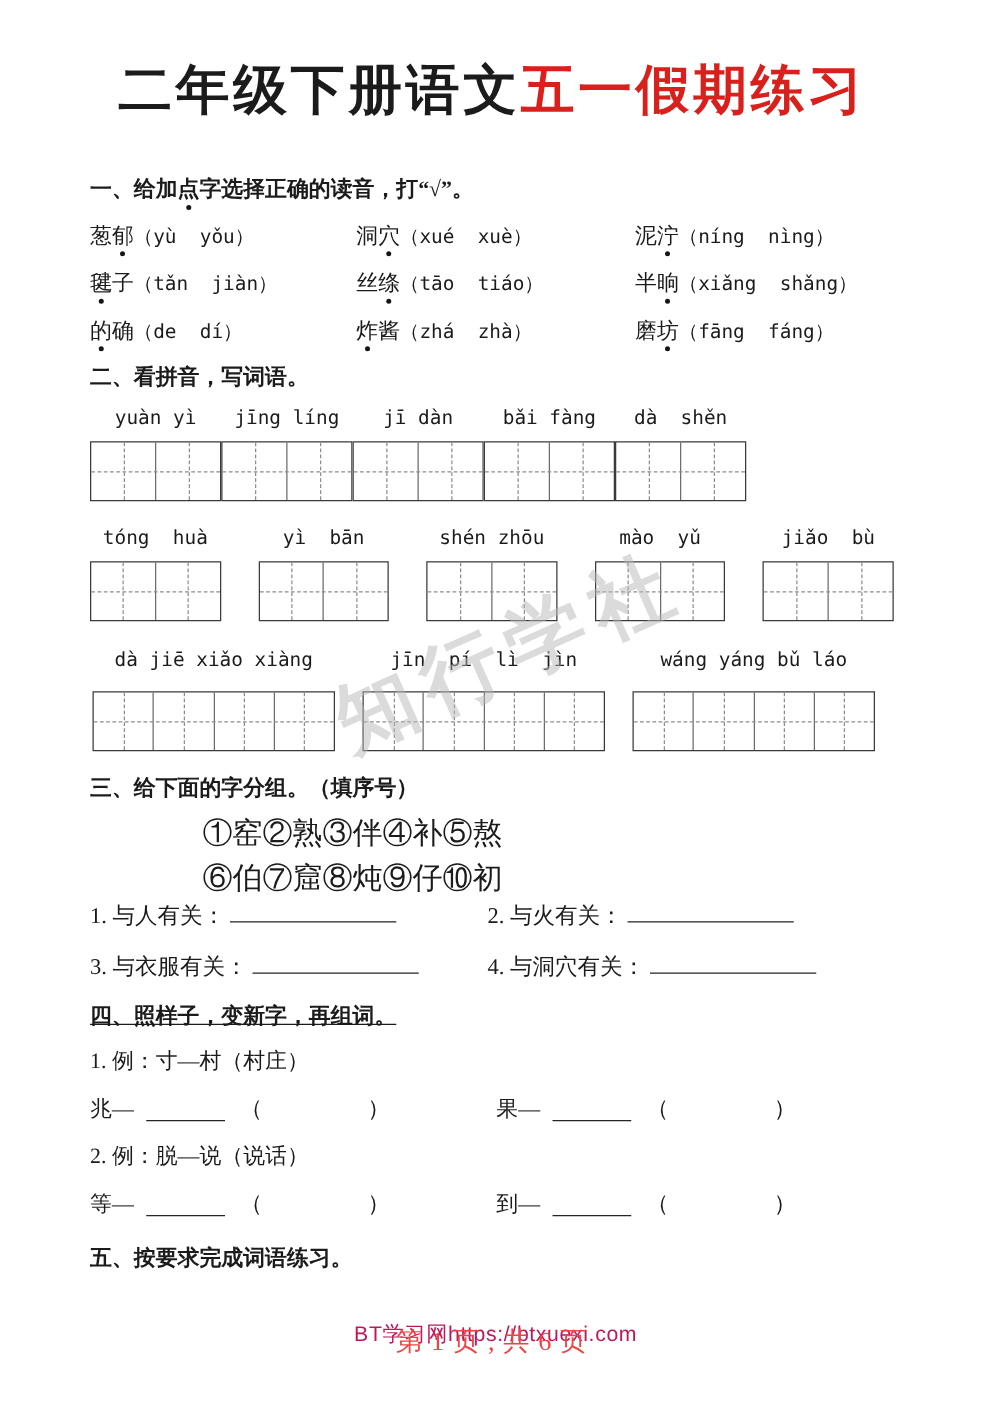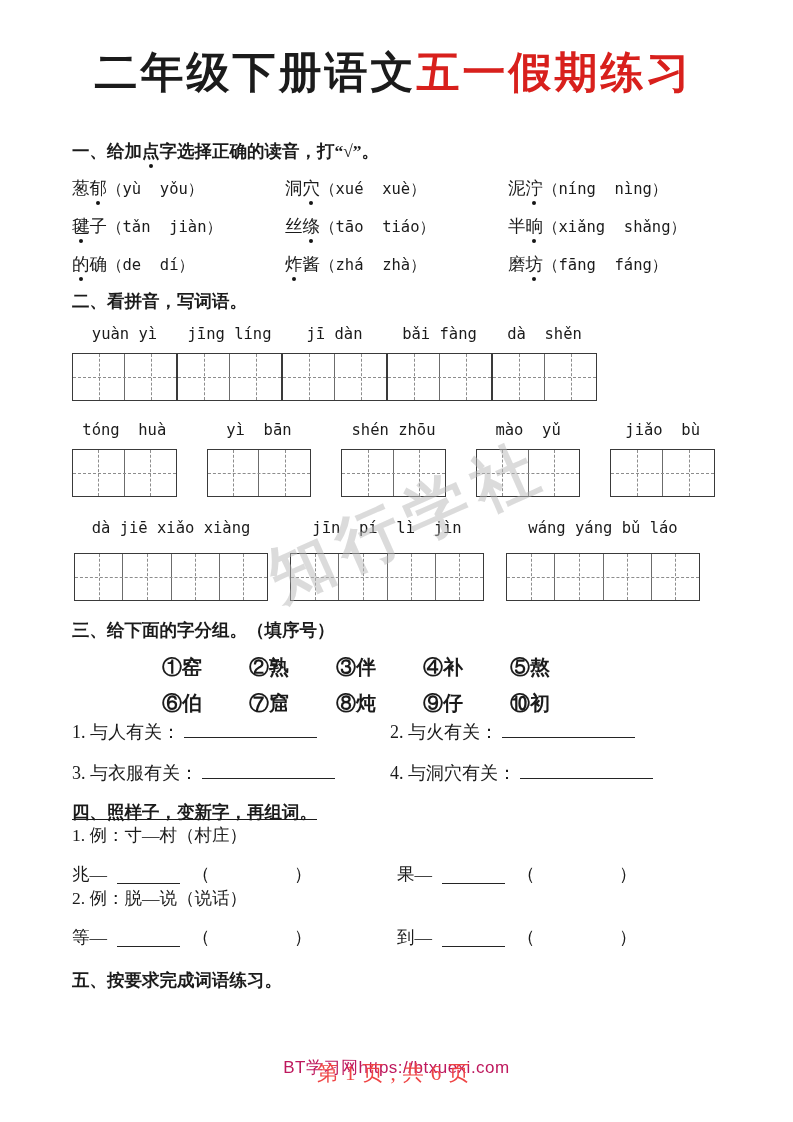--- a/index.html
+++ b/index.html
@@ -39,28 +39,28 @@
   .u4{width:194px;}
   .pinyin-label{text-align:center;font-family:"DejaVu Sans Mono",monospace;font-size:15.5px;white-space:pre;height:21px;margin-bottom:7px;}
   .r3 .pinyin-label{margin-bottom:13px;}
   .tzg{position:relative;display:flex;height:48px;border:1.6px solid #3a3a3a;box-sizing:border-box;background:#fff;}
   .tzg::after{content:"";position:absolute;left:0;right:0;top:50%;border-top:1px dashed #8d8d8d;}
   .tzg .cell{flex:1;position:relative;border-right:1px solid #6c6c6c;}
   .tzg .cell:last-child{border-right:0;}
   .tzg .cell::before{content:"";position:absolute;top:0;bottom:0;left:50%;border-left:1px dashed #8d8d8d;}
 
   
-  .char-row{display:flex;gap:47px;padding-left:90px;font-size:20px;line-height:24px;font-weight:bold;}
+  .char-row{display:flex;padding-left:90px;font-size:24px;line-height:24px;}
   .cr1{margin-top:14px;}
   .cr2{margin-top:12px;}
   .q-grid{display:grid;grid-template-columns:318px 1fr;row-gap:17px;margin-top:5px;font-size:18px;line-height:24px;}
   .q-blank{display:inline-block;width:133px;height:14px;border-bottom:1.5px solid #242424;margin-left:4px;}
 
   
-  .line{font-size:17.5px;line-height:24px;}
+  .line{margin-top:13px;font-size:17.5px;line-height:24px;}
   .fill-grid{display:grid;grid-template-columns:325px 1fr;margin-top:15px;font-size:17.5px;}
   .fill-item{display:flex;align-items:flex-end;}
   .f-blank{display:inline-block;width:63px;height:14px;border-bottom:1.6px solid #242424;margin:0 12px 2px 10px;}
   .paren{font-size:18px;}
   .pgap{display:inline-block;width:84px;}
 
   
   .watermark{
     position:absolute;left:272px;top:538px;z-index:3;pointer-events:none;
     font-size:64px;font-weight:700;letter-spacing:10px;color:#b9b9b9;opacity:.5;

